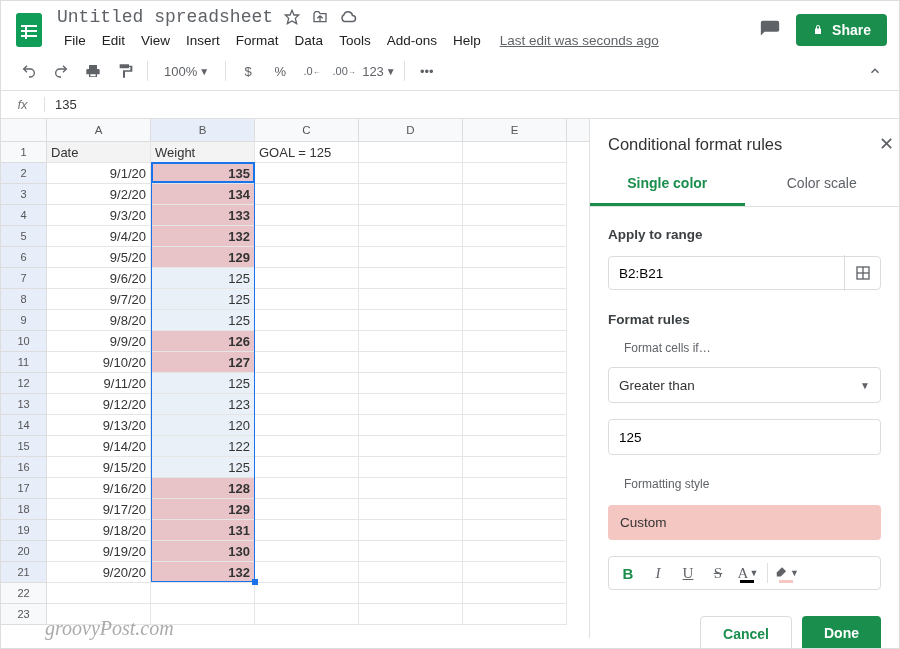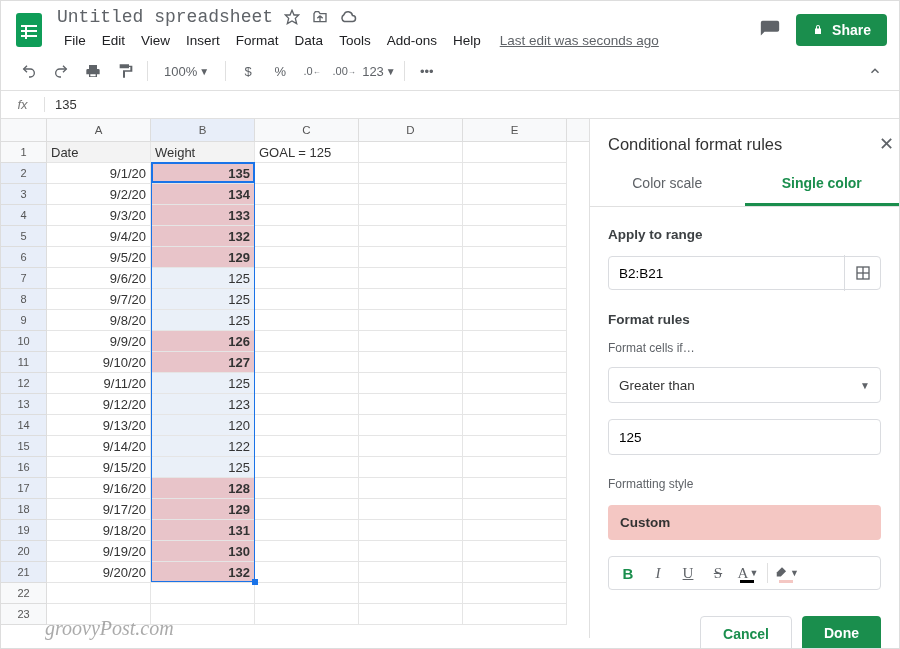--- a/index.html
+++ b/index.html
@@ -75,29 +75,29 @@
   .side-header { display: flex; align-items: center; justify-content: space-between; padding: 14px 5px 8px 18px; }
   .side-title { font-size: 16.5px; }
   .close-x { font-size: 18px; color: #5f6368; cursor: pointer; }
 
   .tabs { display: flex; border-bottom: 1px solid #e0e0e0; }
   .tab { flex: 1; text-align: center; padding: 12px 0; font-size: 14px; color: #5f6368; cursor: pointer; }
   .tab.active { color: #1a8e4d; font-weight: 600; border-bottom: 3px solid #1a8e4d; }
 
   .side-body { padding: 16px 18px; display: flex; flex-direction: column; gap: 8px; }
   .field-label { font-size: 13.5px; font-weight: 600; color: #3c4043; margin-top: 4px; }
-  .sub-label { font-size: 12px; color: #5f6368; margin-top: 6px; }
+  .sub-label { font-size: 12px; color: #5f6368; margin-top: 6px; margin-left: 16px; }
   .range-input { display: flex; align-items: center; border: 1px solid #dadce0; border-radius: 4px; height: 34px; margin-top: 6px; }
   .range-input input { flex:1; border:none; outline:none; padding: 0 10px; font-size: 13.5px; background:transparent; }
   .grid-icon { width: 36px; height: 36px; border-left: 1px solid #dadce0; display:flex;align-items:center;justify-content:center;color:#5f6368; }
 
   .select { border: 1px solid #dadce0; border-radius: 4px; height: 36px; display:flex; align-items:center; justify-content:space-between; padding: 0 10px; font-size: 13.5px; cursor:pointer; margin-top:4px; }
   .text-input { border: 1px solid #dadce0; border-radius: 4px; height: 36px; padding: 0 10px; font-size: 13.5px; margin-top:8px; }
 
-  .style-chip { background: #f4c7c3; border-radius: 4px; padding: 10px 12px; font-weight:700; font-size: 13.5px; margin-top: 6px; }
+  .style-chip { background: #f4c7c3; border-radius: 4px; padding: 10px 12px; font-weight:400; font-size: 13.5px; margin-top: 6px; }
   .fmt-tools { display:flex; align-items:center; gap: 4px; border:1px solid #dadce0; border-radius:4px; padding: 4px 6px; margin-top: 8px; }
   .ft { width: 26px; height: 24px; display:flex; align-items:center; justify-content:center; font-family: 'Times New Roman', serif; font-size: 15px; cursor:pointer; position:relative; color:#5f6368; }
   .ft.bold { color: #1a8e4d; font-weight:700; font-family: Arial; }
   .ft.ul { text-decoration: underline; }
   .ft.strike { text-decoration: line-through; }
   .ft .tiny-chev { font-size:9px; margin-left:1px; }
   .color-underline { position:absolute; bottom:2px; left:5px; width:14px; height:3px; }
   .fill-underline { background:#f4c7c3; }
   .txt-underline { background:#000; }
   .vsep { width:1px; height:20px; background:#e0e0e0; margin: 0 2px; }
@@ -427,22 +427,22 @@
       <div class="sel-active" style="left:150px; top:43px; width:104px; height:21px;"></div>
       <div class="sel-handle" style="left:251px; top:460px;"></div>
     </div>
 
     <div class="sidebar">
       <div class="side-header">
         <span class="side-title">Conditional format rules</span>
         <span class="close-x">✕</span>
       </div>
       <div class="tabs">
+        <div class="tab active">Single color</div>
         <div class="tab">Color scale</div>
-        <div class="tab active">Single color</div>
       </div>
       <div class="side-body">
         <div class="field-label">Apply to range</div>
         <div class="range-input">
           <input value="B2:B21" style="">
           <div class="grid-icon">
             <svg width="16" height="16" viewBox="0 0 24 24" fill="none" stroke="#5f6368" stroke-width="2">
                 <rect x="3" y="3" width="18" height="18"></rect>
                 <line x1="3" y1="12" x2="21" y2="12"></line>
                 <line x1="12" y1="3" x2="12" y2="21"></line>

